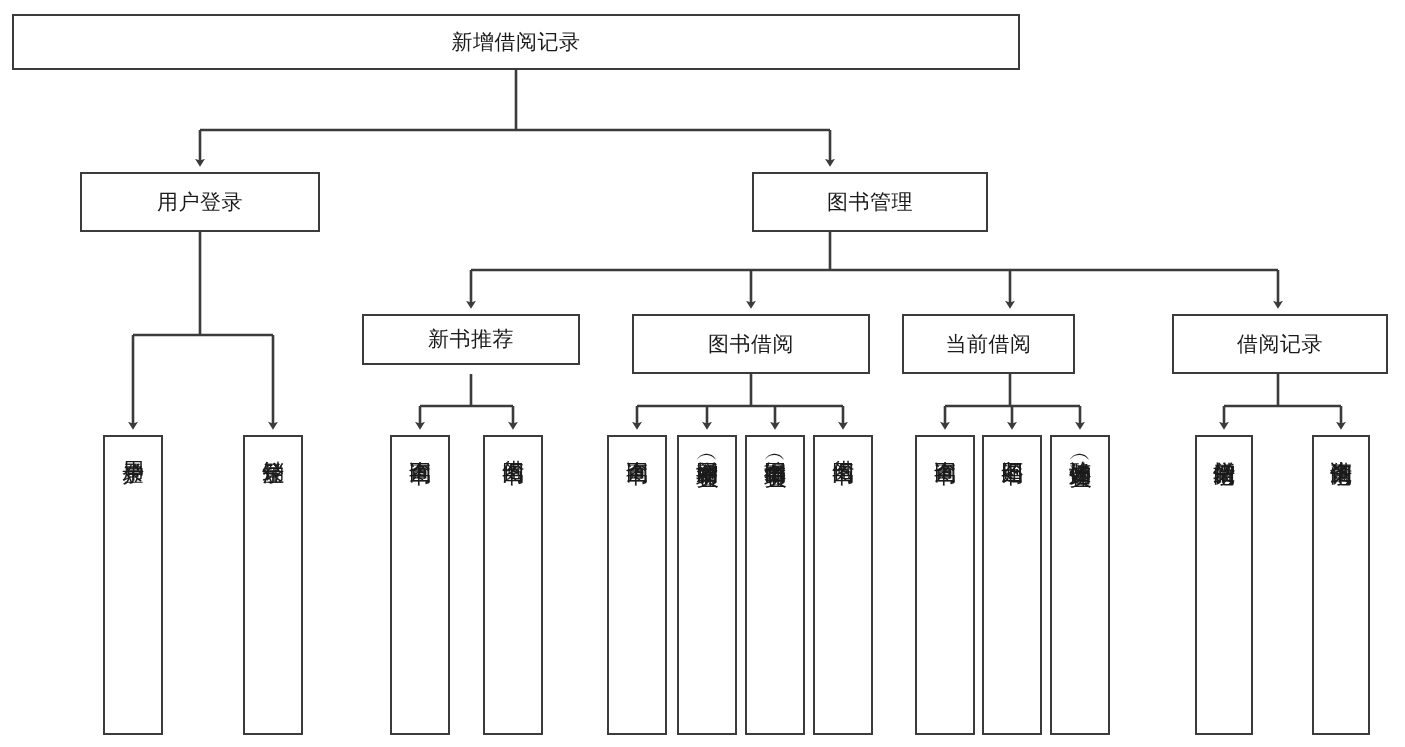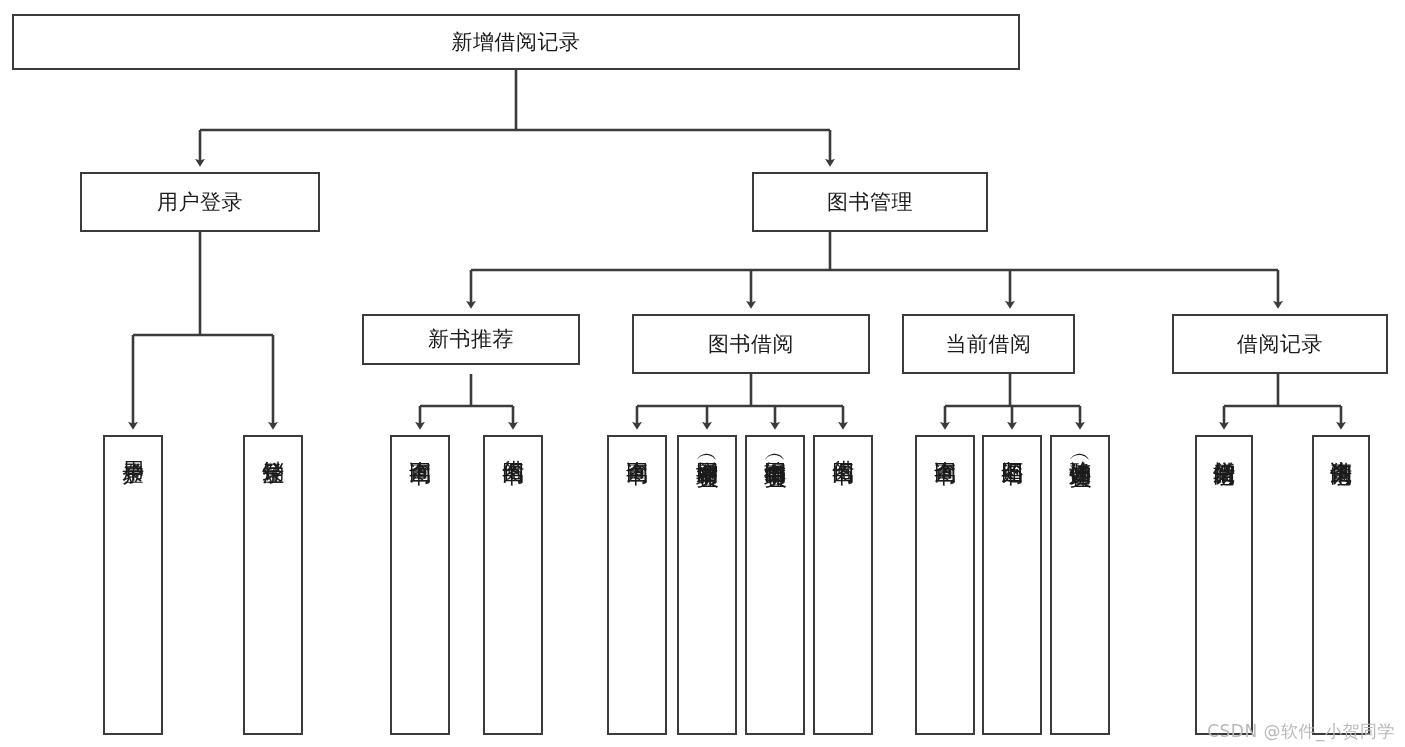--- a/index.html
+++ b/index.html
@@ -165,14 +165,13 @@
         <span class="lbl" style="color: rgb(27, 27, 27);">确认归还（管理员）</span>
       </div>
       <div class="node vert" style="left: 1195px; top: 435px; width: 58px; height: 300px; border-color: rgb(59, 59, 59); background: rgb(255, 255, 255);">
         <span class="lbl" style="color: rgb(27, 27, 27);">新增借阅记录</span>
       </div>
       <div class="node vert" style="left: 1312px; top: 435px; width: 58px; height: 300px; border-color: rgb(59, 59, 59); background: rgb(255, 255, 255);">
         <span class="lbl" style="color: rgb(27, 27, 27);">查询借阅记录</span>
       </div>
     </div>
 
-  <div class="watermark">CSDN @软件_小贺同学</div>
 </div>
 
 </body></html>

